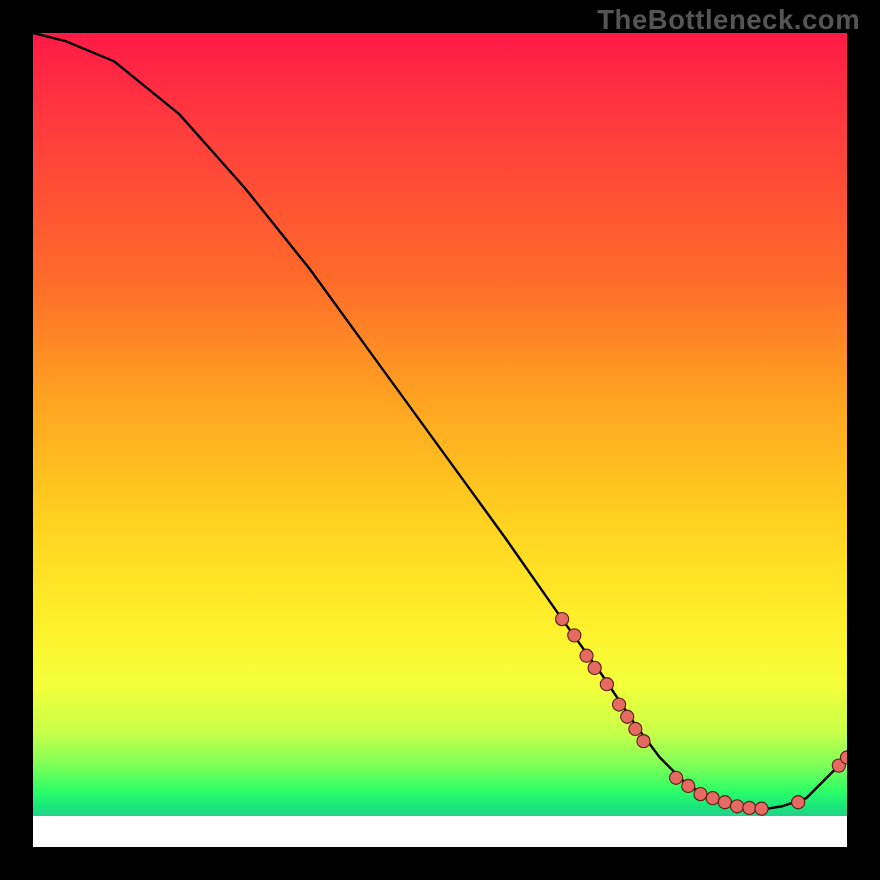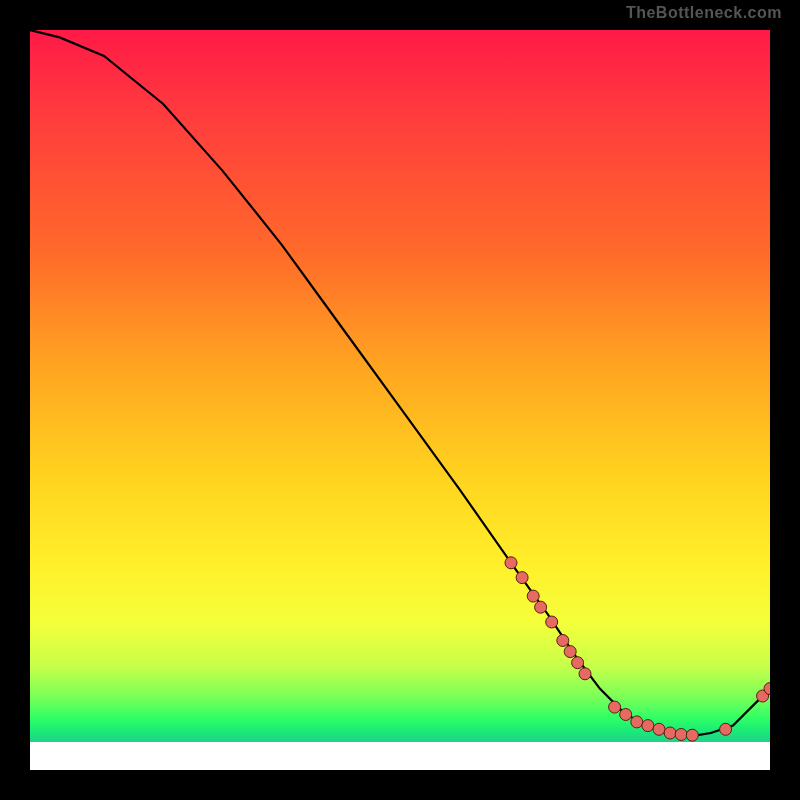--- a/index.html
+++ b/index.html
@@ -15,21 +15,21 @@
     position: relative;
     width: 800px;
     height: 800px;
     background: #000;
   }
   .watermark {
     position: absolute;
     top: 4px;
     right: 18px;
     color: #555;
-    font-size: 16px;
+    font-size: 25px;
     font-weight: 600;
     letter-spacing: 0.5px;
     user-select: none;
     text-align: right;
   }
   .plot-area {
     position: absolute;
     left: 30px;
     top: 30px;
     width: 740px;

